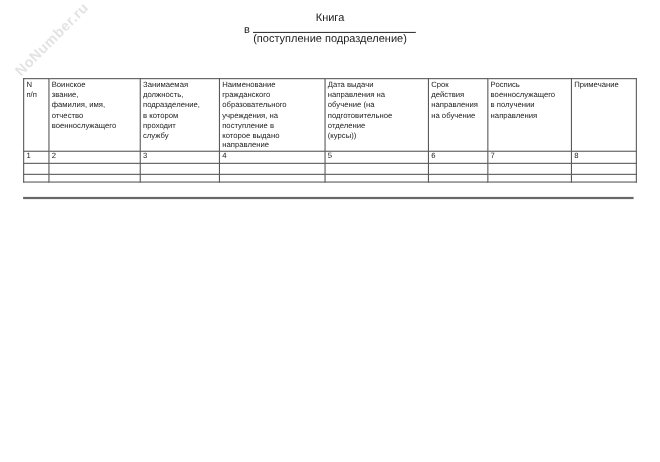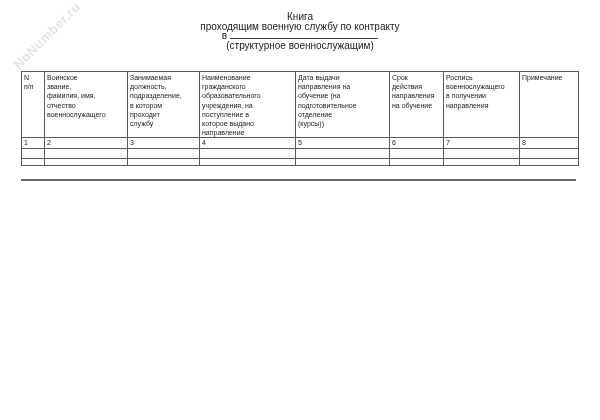--- a/index.html
+++ b/index.html
@@ -72,23 +72,22 @@
     background:#686868;
   }
 </style>
 </head>
 <body>
 
 <div class="watermark">NoNumber.ru</div>
 
 <div class="title-block">
   <div>Книга</div>
-  <div>проходящим военную службу по контракту</div>
   <div class="unit-line"><span>в</span><span class="blank-line"></span></div>
-  <div>(структурное военнослужащим)</div>
+  <div>(поступление подразделение)</div>
 </div>
 
 <table class="registry">
   <colgroup>
     <col style="width:23px">
     <col style="width:83px">
     <col style="width:72px">
     <col style="width:96px">
     <col style="width:94px">
     <col style="width:54px">

